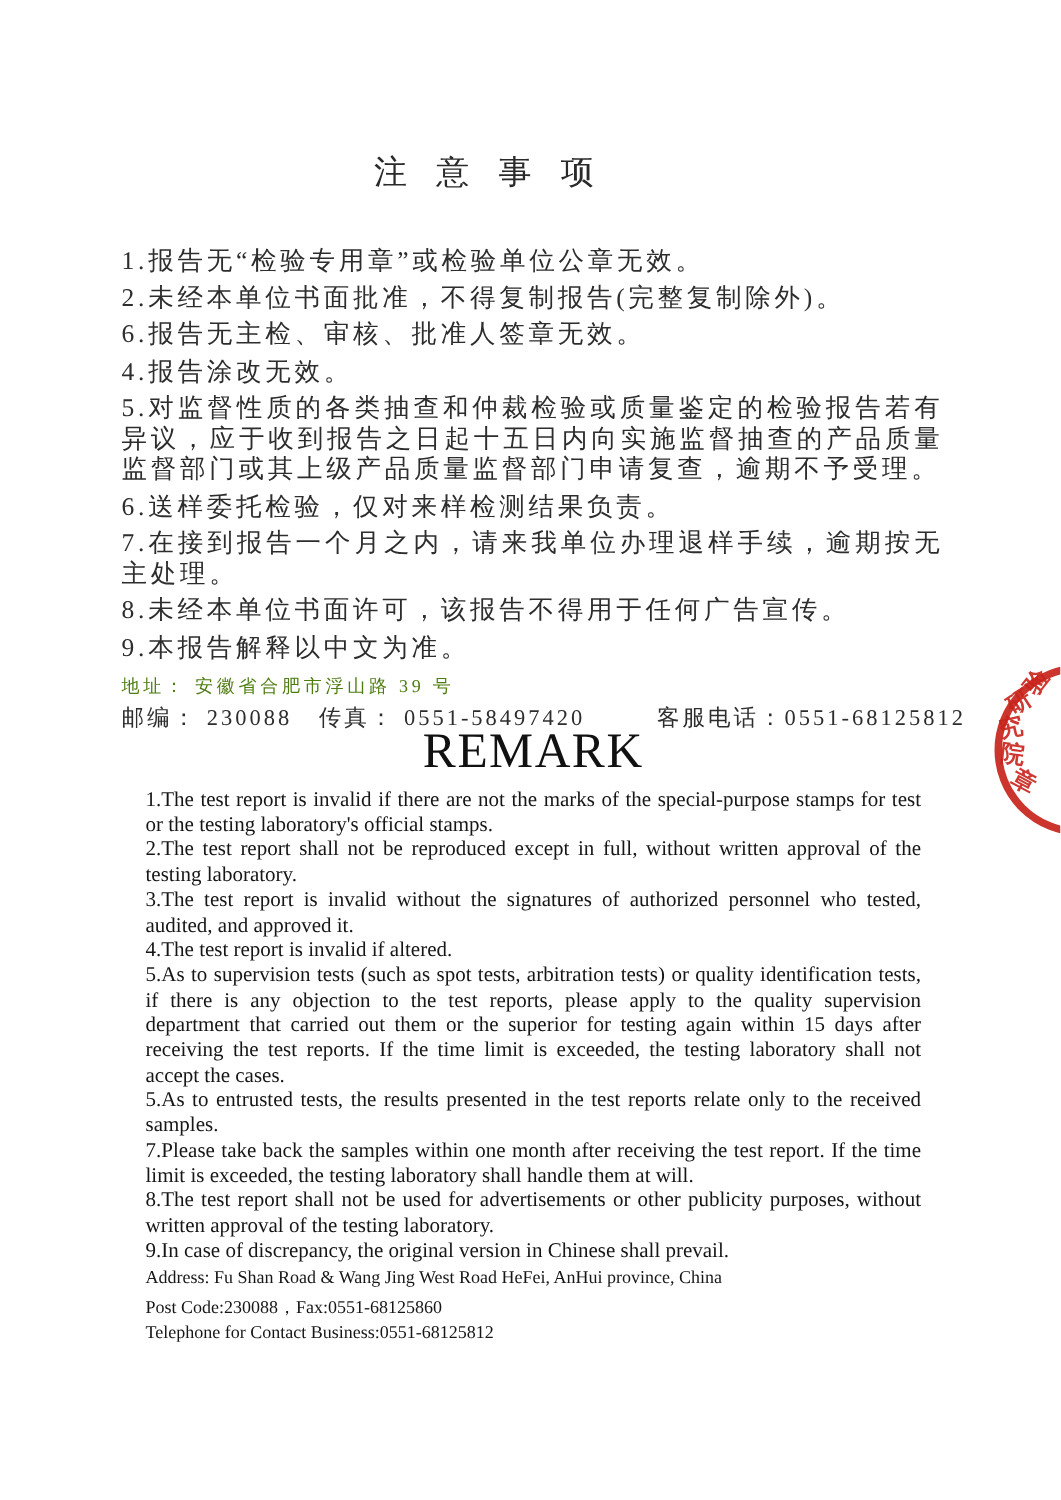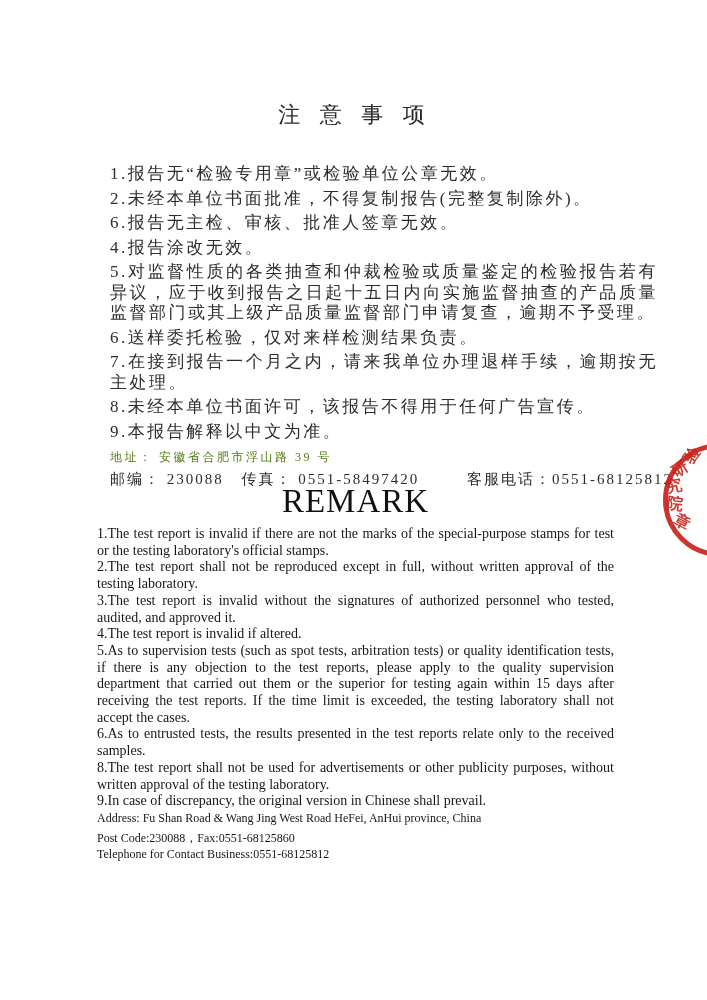--- a/index.html
+++ b/index.html
@@ -6,21 +6,21 @@
   .page{
     position:relative;
     width:707px;height:1000px;
     background:#ffffff;
     overflow:hidden;
     font-family:"Liberation Serif","DejaVu Serif",serif;
     color:#1c1c1c;
   }
   
   .cn-section{
-    position:absolute;left:110px;top:100px;width:548px;
+    position:absolute;left:81px;top:100px;width:548px;
   }
   .cn-title{
     text-align:center;
     padding-right:58px;
     font-size:22px;
     letter-spacing:7px;
     color:#2a2a2a;
     margin:0 0 34px 0;
     font-weight:500;
   }
@@ -126,21 +126,22 @@
     </p>
   </div>
 
   <div class="en-section">
     <h2 class="en-title">REMARK</h2>
     <p class="en-item">1.The test report is invalid if there are not the marks of the special-purpose stamps for test or the testing laboratory's official stamps.</p>
     <p class="en-item">2.The test report shall not be reproduced except in full, without written approval of the testing laboratory.</p>
     <p class="en-item">3.The test report is invalid without the signatures of authorized personnel who tested, audited, and approved it.</p>
     <p class="en-item">4.The test report is invalid if altered.</p>
     <p class="en-item">5.As to supervision tests (such as spot tests, arbitration tests) or quality identification tests, if there is any objection to the test reports, please apply to the quality supervision department that carried out them or the superior for testing again within 15 days after receiving the test reports. If the time limit is exceeded, the testing laboratory shall not accept the cases.</p>
-    <p class="en-item">6.As to entrusted tests, the results presented in the test reports relate only to the received samples.</p>
+    <p class="en-item">5.As to entrusted tests, the results presented in the test reports relate only to the received samples.</p>
+    <p class="en-item">7.Please take back the samples within one month after receiving the test report. If the time limit is exceeded, the testing laboratory shall handle them at will.</p>
     <p class="en-item">8.The test report shall not be used for advertisements or other publicity purposes, without written approval of the testing laboratory.</p>
     <p class="en-item">9.In case of discrepancy, the original version in Chinese shall prevail.</p>
     <p class="en-line">Address: Fu Shan Road &amp; Wang Jing West Road HeFei, AnHui province, China</p>
     <p class="en-line gap">Post Code:230088，Fax:0551-68125860</p>
     <p class="en-line">Telephone for Contact Business:0551-68125812</p>
   </div>
 
   <div class="stamp">
     <div class="stamp-ring"></div>
     <span class="stamp-char s0">验</span>

